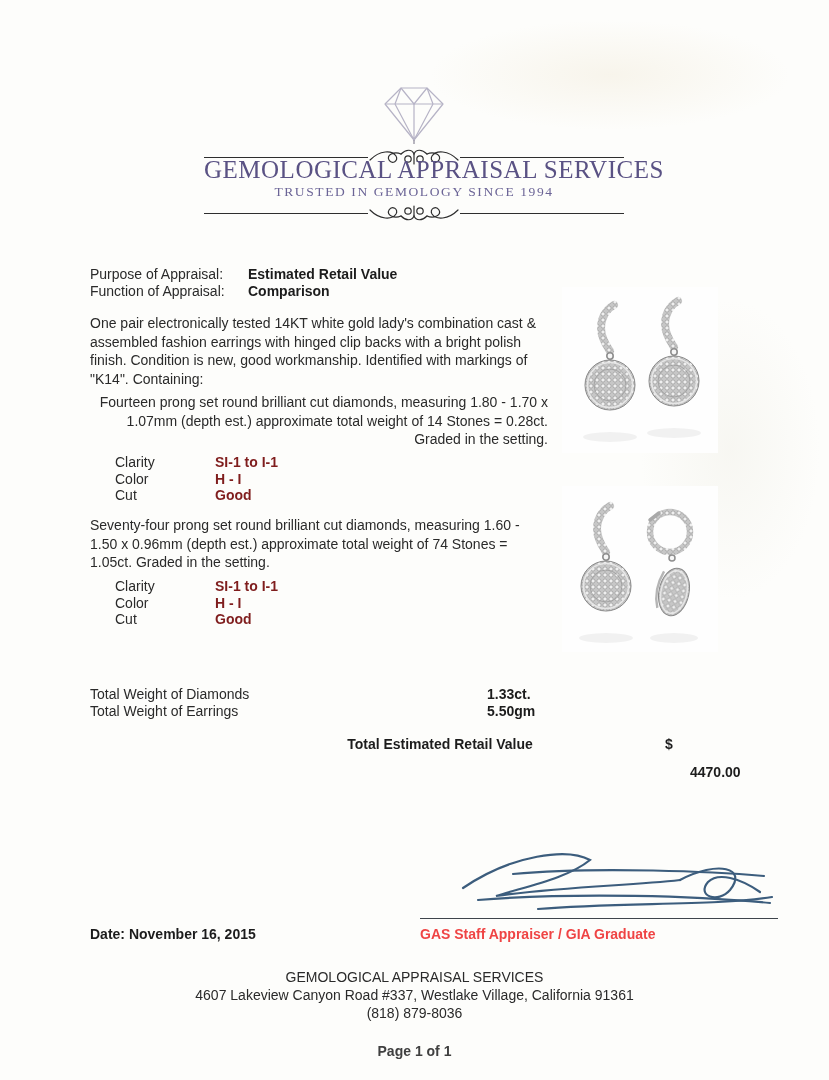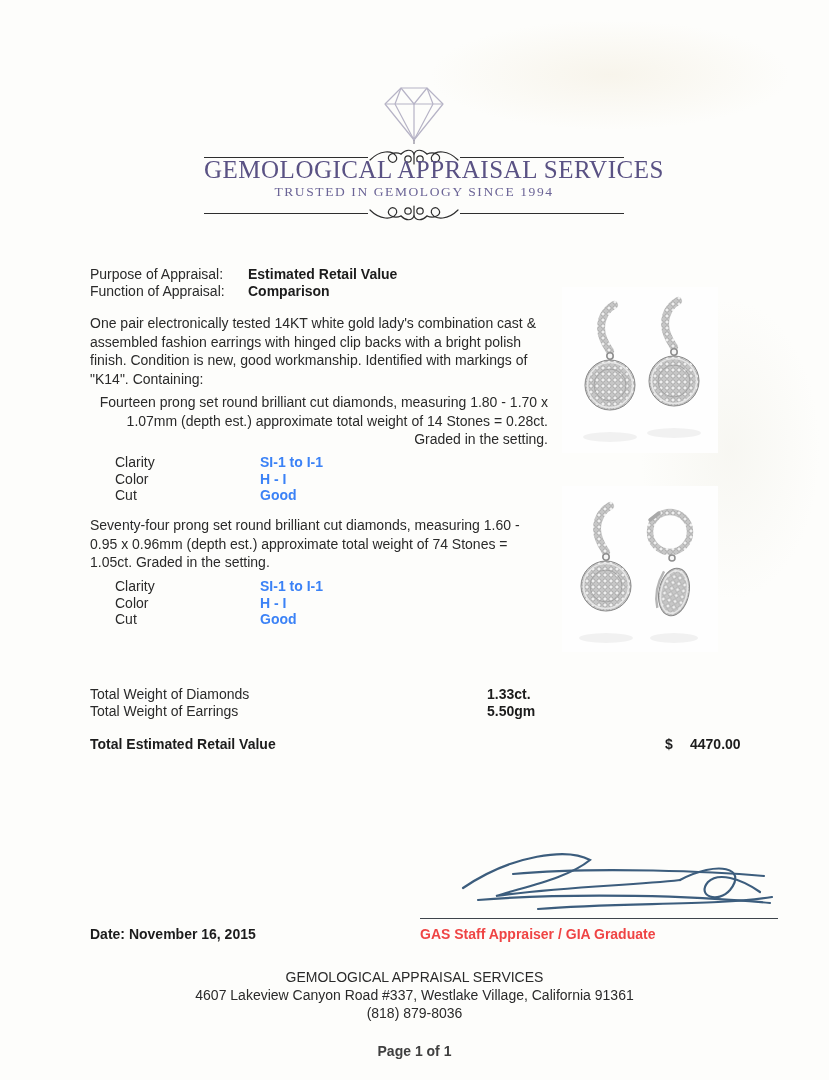--- a/index.html
+++ b/index.html
@@ -28,29 +28,29 @@
   .tagline{position:absolute;top:100px;width:100%;
     font-family:"Liberation Serif",serif;font-size:13.5px;letter-spacing:1.6px;
     color:#6b6496;white-space:nowrap;}
 
   
   .fieldrow{position:absolute;left:90px;display:flex;line-height:17px;}
   .fieldrow .flabel{width:158px;}
   .fieldrow .fvalue{font-weight:bold;color:#1c1c1c;}
   .para{position:absolute;left:90px;width:458px;line-height:18.5px;}
   .gradetable{position:absolute;left:115px;line-height:16.5px;}
-  .gradetable .grow{display:flex;gap:45px;}
+  .gradetable .grow{display:flex;}
   .gradetable .glabel{width:100px;}
-  .gradetable .gvalue{font-weight:bold;color:#3b82f6;}
+  .gradetable .gvalue{font-weight:bold;color:#7f1d1d;}
 
   .totalrow{position:absolute;left:90px;width:650px;line-height:17px;}
   .totalrow .tvalue{position:absolute;left:397px;font-weight:bold;color:#1c1c1c;}
   .retailrow{position:absolute;left:90px;width:700px;font-weight:bold;color:#1c1c1c;}
   .retailrow .cur{position:absolute;left:575px;}
-  .retailrow .amt{position:absolute;left:600px;}
+  .retailrow .amt{position:absolute;left:600px;margin-top:28px;}
 
   
   .photo{position:absolute;left:562px;width:156px;height:166px;background:#fefefe;}
   .photo.p1{top:287px;}
   .photo.p2{top:486px;}
 
   
   .sig-ink{position:absolute;left:418px;top:846px;}
   .sig-line{position:absolute;left:420px;top:918px;width:358px;border-top:1.8px solid #3e444b;}
   .daterow{position:absolute;top:926px;left:90px;font-weight:bold;color:#1c1c1c;}
@@ -132,21 +132,21 @@
     <div class="grow">
       <span class="glabel">Color</span>
       <span class="gvalue">H - I</span>
     </div>
     <div class="grow">
       <span class="glabel">Cut</span>
       <span class="gvalue">Good</span>
     </div>
   </div>
 
-  <div class="para" style="top:516px;">Seventy-four prong set round brilliant cut diamonds, measuring 1.60 - 0.95 x 0.96mm (depth est.) approximate total weight of 74 Stones = 1.05ct. Graded in the setting.</div>
+  <div class="para" style="top:516px;">Seventy-four prong set round brilliant cut diamonds, measuring 1.60 - 1.50 x 0.96mm (depth est.) approximate total weight of 74 Stones = 1.05ct. Graded in the setting.</div>
 
   <div class="gradetable" style="top:578px;">
     <div class="grow">
       <span class="glabel">Clarity</span>
       <span class="gvalue">SI-1 to I-1</span>
     </div>
     <div class="grow">
       <span class="glabel">Color</span>
       <span class="gvalue">H - I</span>
     </div>
@@ -209,21 +209,21 @@
 
   <div class="totalrow" style="top:686px;">
     <span>Total Weight of Diamonds</span>
     <span class="tvalue">1.33ct.</span>
   </div>
   <div class="totalrow" style="top:703px;">
     <span>Total Weight of Earrings</span>
     <span class="tvalue">5.50gm</span>
   </div>
 
-  <div class="retailrow" style="top:736px;">
+  <div class="retailrow" style="top:736px;text-align:center;">
     <span>Total Estimated Retail Value</span>
     <span class="cur">$</span>
     <span class="amt">4470.00</span>
   </div>
 
   <svg class="sig-ink" width="362" height="76" viewBox="0 0 362 76" fill="none">
     <g stroke="#3c5d7d" stroke-width="2.2" fill="none" stroke-linecap="round">
       <path d="M45,42 C95,8 150,2 172,14 C150,32 110,40 78,50 C150,40 210,40 262,34"></path>
       <path d="M262,34 C300,14 330,22 312,44 C300,58 278,50 290,36 C300,26 322,32 342,46"></path>
       <path d="M95,28 C180,20 300,26 346,30"></path>

